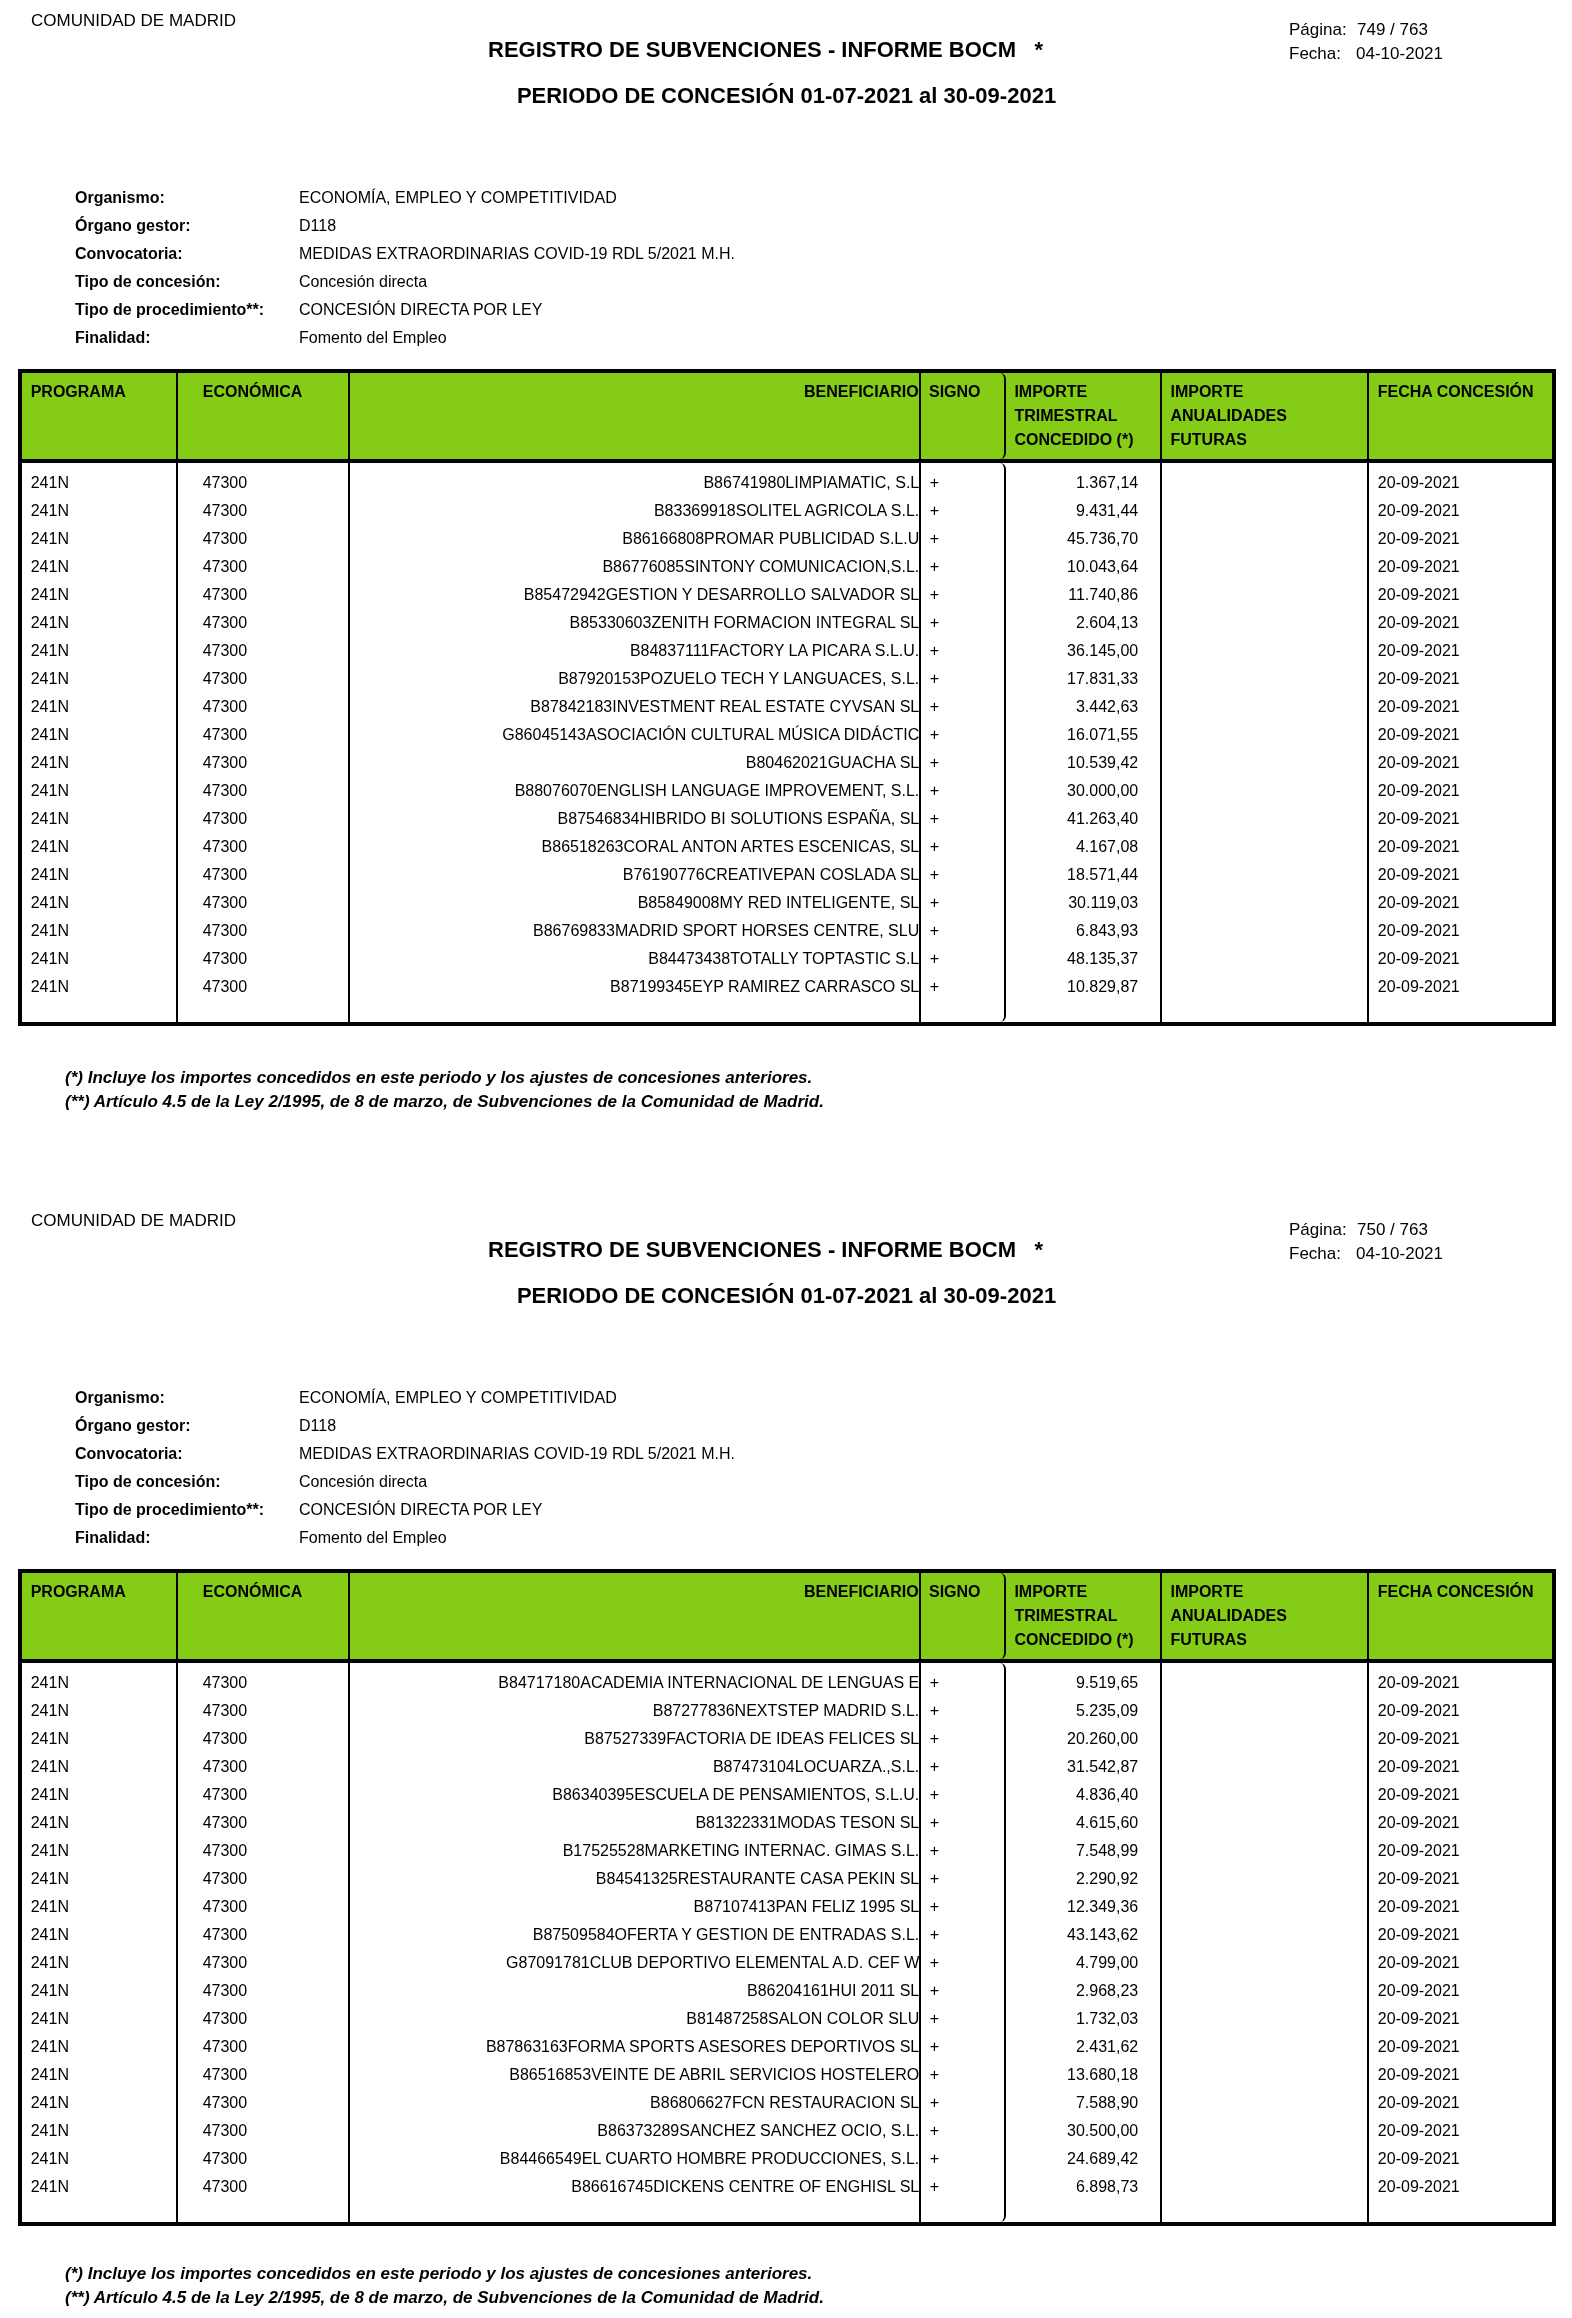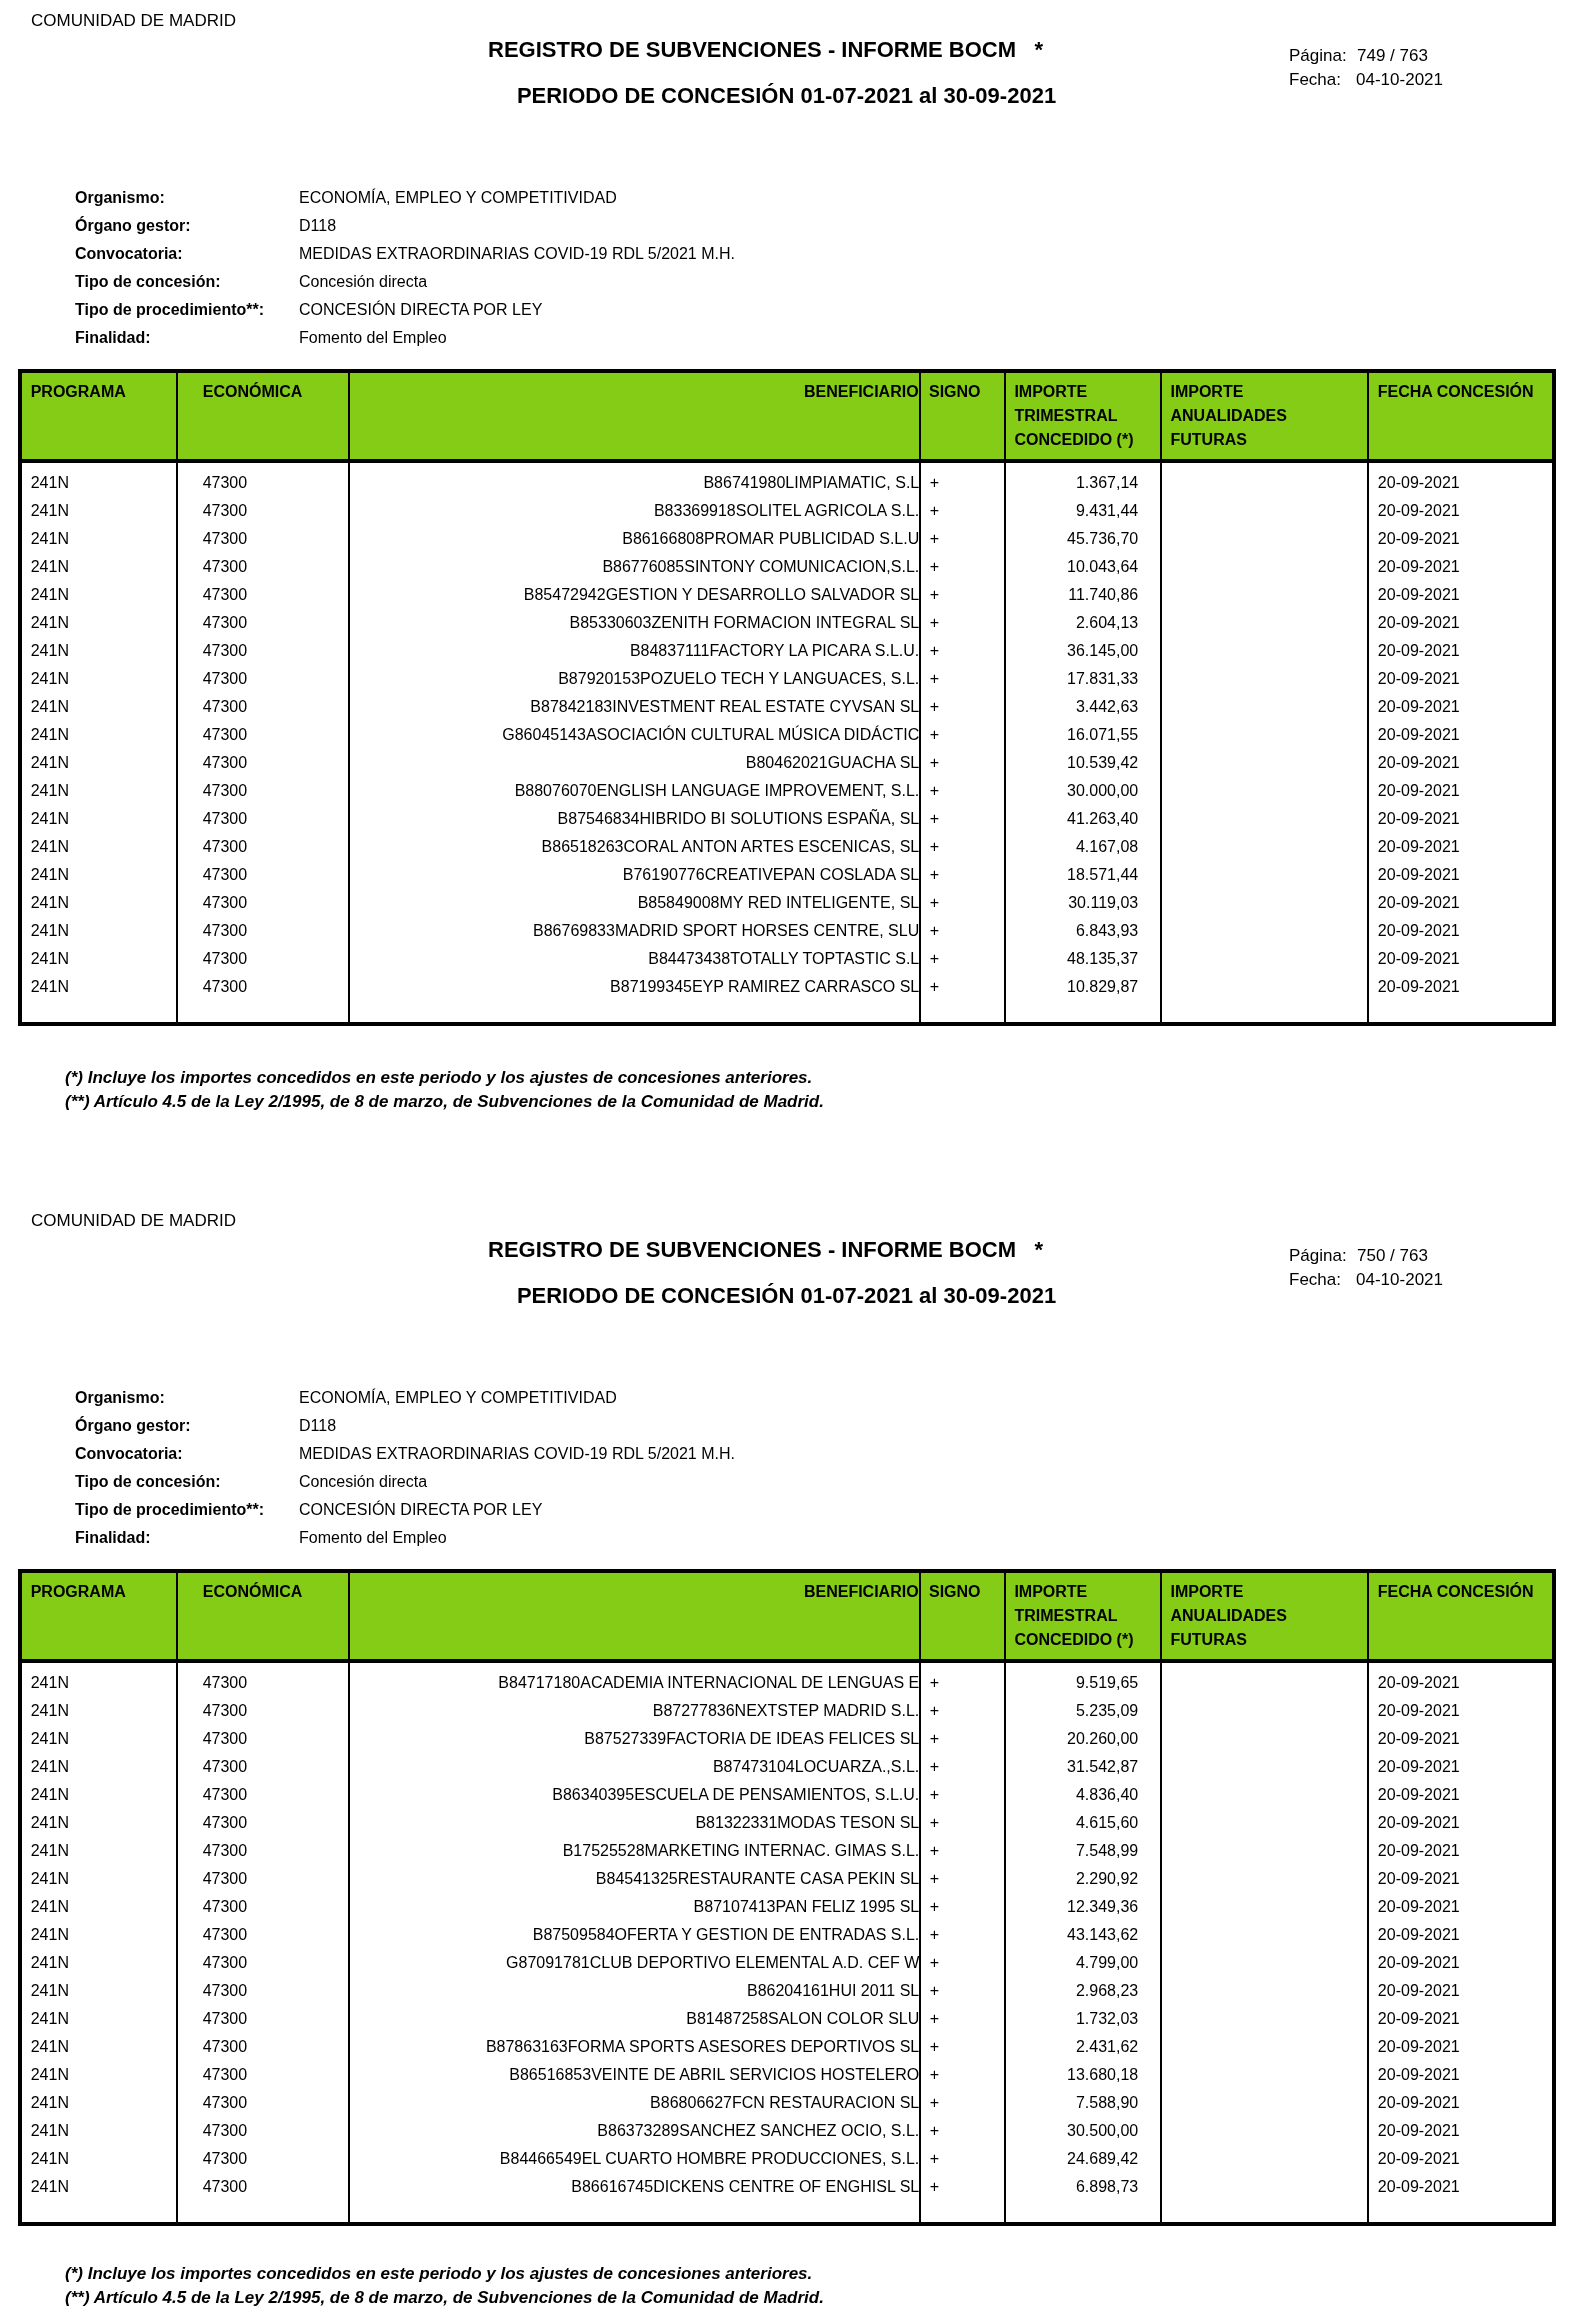--- a/index.html
+++ b/index.html
@@ -9,21 +9,21 @@
   }
   .page { position: absolute; left: 0; width: 1573px; height: 1200px; }
   .page.p1 { top: 0; }
   .page.p2 { top: 1200px; height: 1119px; }
 
   .org { position: absolute; left: 31px; top: 11px; font-size: 17px; }
   .title { position: absolute; left: 0; width: 1573px; text-align: center; font-weight: bold; }
   .title.t1 { top: 37px; font-size: 22px; padding-left: 42px; box-sizing: border-box; left: -42px; }
   .title.t1 .star { margin-left: 18.3px; }
   .title.t2 { top: 83px; font-size: 22px; }
-  .pginfo { position: absolute; left: 1289px; top: 18.3px; font-size: 17px; line-height: 24px; margin-top: 26px; }
+  .pginfo { position: absolute; left: 1289px; top: 18.3px; font-size: 17px; line-height: 24px; }
   .pginfo .row span + span { margin-left: 5.6px; }
 
   .meta { position: absolute; left: 31px; top: 184px; font-size: 16px; }
   .meta .mrow { height: 28px; display: flex; align-items: center; margin-left: 44px; }
   .meta .mlabel { width: 224px; font-weight: bold; }
   .meta .mval { }
 
   .tbl {
     position: absolute; left: 18.3px; top: 369px; width: 1538px;
     border: 4.2px solid #000; border-top-width: 4.2px; box-sizing: border-box;
@@ -33,21 +33,21 @@
   .thead .th { font-weight: bold; padding: 7px 0 0 8.4px; box-sizing: border-box; line-height: 24px; border-right: 2.1px solid #000; }
   .thead .th:last-child { border-right: none; }
   .tbody { display: flex; }
   .tcol { border-right: 2.1px solid #000; box-sizing: border-box; padding-top: 5.6px; padding-bottom: 21px; }
   .tcol:last-child { border-right: none; }
   .cell { height: 28px; line-height: 28px; padding-left: 8.4px; white-space: nowrap; overflow: hidden; }
   .cell.right { text-align: right; padding-left: 0; padding-right: 22px; }
   .cif { display: inline-block; width: 113px; }
 
   .c1 { width: 167px; } .c2 { width: 167px; margin-left: 16px; } .c3 { width: 612px; text-align: right; }
-  .c4 { width: 91px; } .c5 { width: 167px; } .c6 { width: 222px; } .c7 { width: 196px; }
+  .c4 { width: 91px; border-radius: 6px; } .c5 { width: 167px; } .c6 { width: 222px; } .c7 { width: 196px; }
 
   .foot { position: absolute; left: 65px; font-size: 17px; font-style: italic; font-weight: bold; line-height: 24px; }
   .p1 .foot { top: 1066px; }
   .p2 .foot { top: 1062px; }
 </style>
 </head>
 <body>
 
 <div id="doc">
     <div class="page p1">

